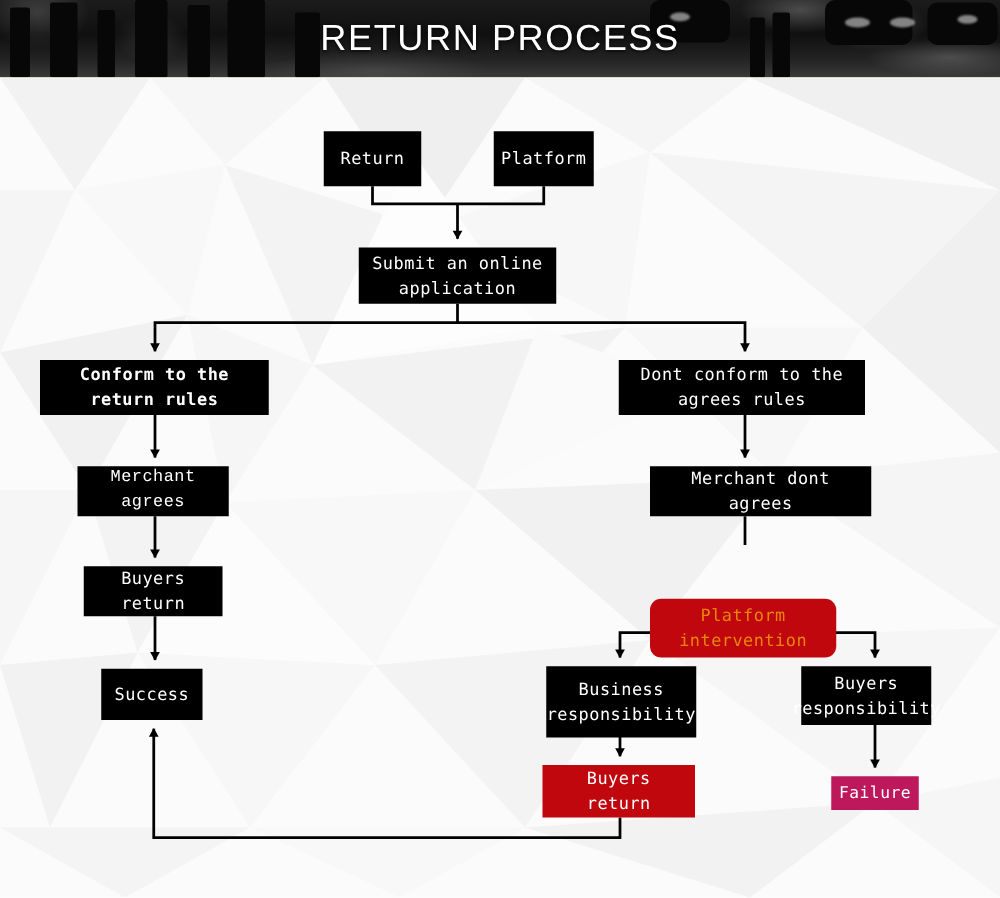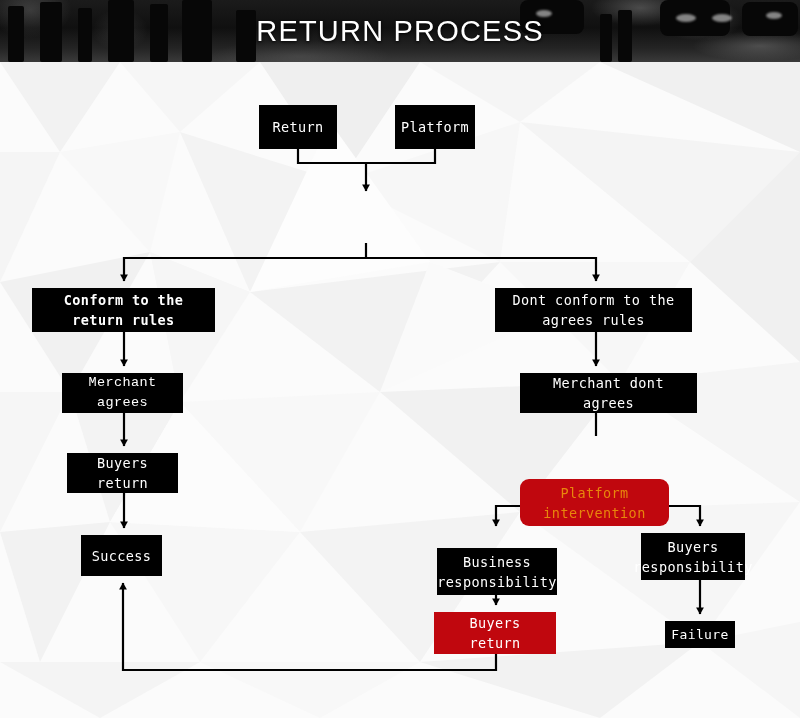--- a/index.html
+++ b/index.html
@@ -96,21 +96,21 @@
     font-size: 13.5px;
     line-height: 20px;
     letter-spacing: .4px;
     z-index: 3;
     white-space: pre-line;
     padding: 0 6px;
   }
   .node.black   { background: #000000; }
   .node.red     { background: #c0070e; }
   .node.redround{ background: #c0070e; border-radius: 9px; color: #e8860c; margin-top: 43px; }
-  .node.gray    { background: #000000; }
+  .node.gray    { background: #be185d; }
 </style>
 </head>
 <body>
 
 <div id="page">
 
   <div id="banner">
     <div class="photo"></div>
     <div class="shape" style="left:8px;  top:6px;  width:16px; height:56px;"></div>
     <div class="shape" style="left:40px; top:2px;  width:22px; height:60px;"></div>
@@ -201,39 +201,41 @@
         <path d="M700,580 L700,614" marker-end="url(#arw)"></path>
 
         <path d="M496,654 L496,670 L123,670 L123,583" marker-end="url(#arwup)"></path>
       </g>
     </svg>
 
     <div class="node black" style="left:259px; top:105px; width:78px;  height:44px;">Return</div>
 
     <div class="node black" style="left:395px; top:105px; width:80px;  height:44px;">Platform</div>
 
+    <div class="node black" style="left:287px; top:198px; width:158px; height:45px;">Submit an online
+application</div>
 
     <div class="node black" style="left:32px;  top:288px; width:183px; height:44px;font-weight:bold;">Conform to the
 return rules</div>
 
     <div class="node black" style="left:495px; top:288px; width:197px; height:44px;">Dont conform to the
 agrees rules</div>
 
     <div class="node black" style="left:62px;  top:373px; width:121px; height:40px;font-family:Liberation Mono, monospace;">Merchant agrees</div>
 
     <div class="node black" style="left:520px; top:373px; width:177px; height:40px;">Merchant dont agrees</div>
 
     <div class="node black" style="left:67px;  top:453px; width:111px; height:40px;">Buyers return</div>
 
     <div class="node redround" style="left:520px; top:436px; width:149px; height:47px;">Platform
 intervention</div>
 
     <div class="node black" style="left:81px;  top:535px; width:81px;  height:41px;">Success</div>
 
-    <div class="node black" style="left:437px; top:548px; width:120px; height:47px;">Business
+    <div class="node black" style="left:437px; top:533px; width:120px; height:57px;">Business
 responsibility</div>
 
     <div class="node black" style="left:641px; top:533px; width:104px; height:47px;">Buyers
 responsibility</div>
 
     <div class="node red" style="left:434px; top:612px; width:122px; height:42px;">Buyers return</div>
 
     <div class="node gray" style="left:665px; top:621px; width:70px;  height:27px; font-size:13px;">Failure</div>
 
   </div>

